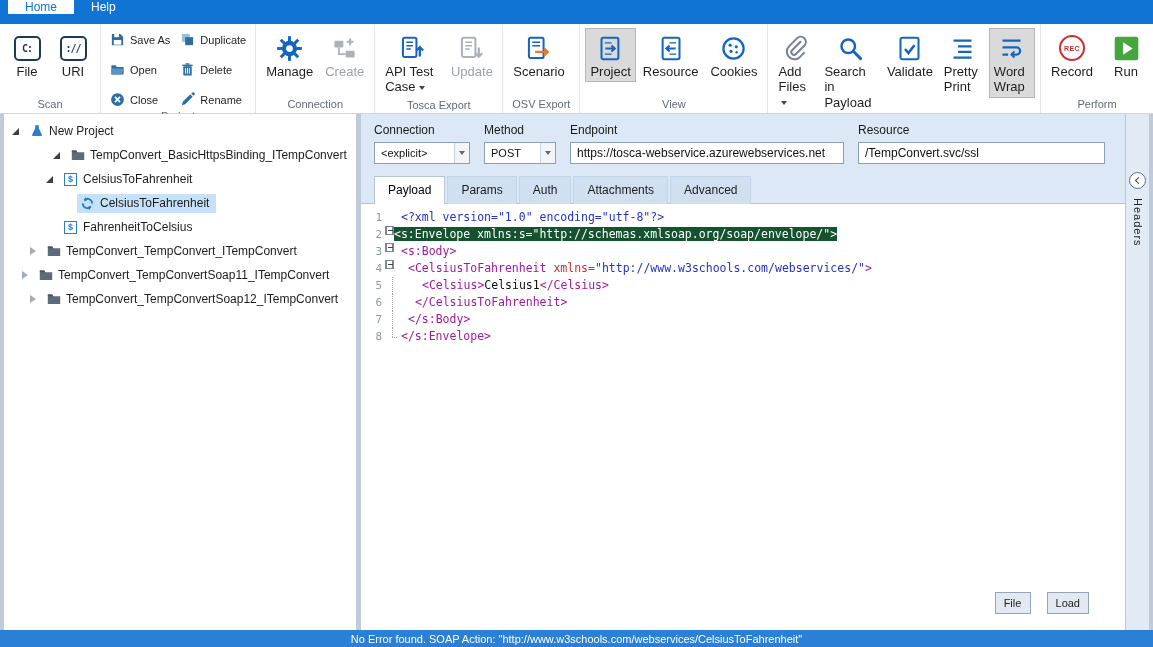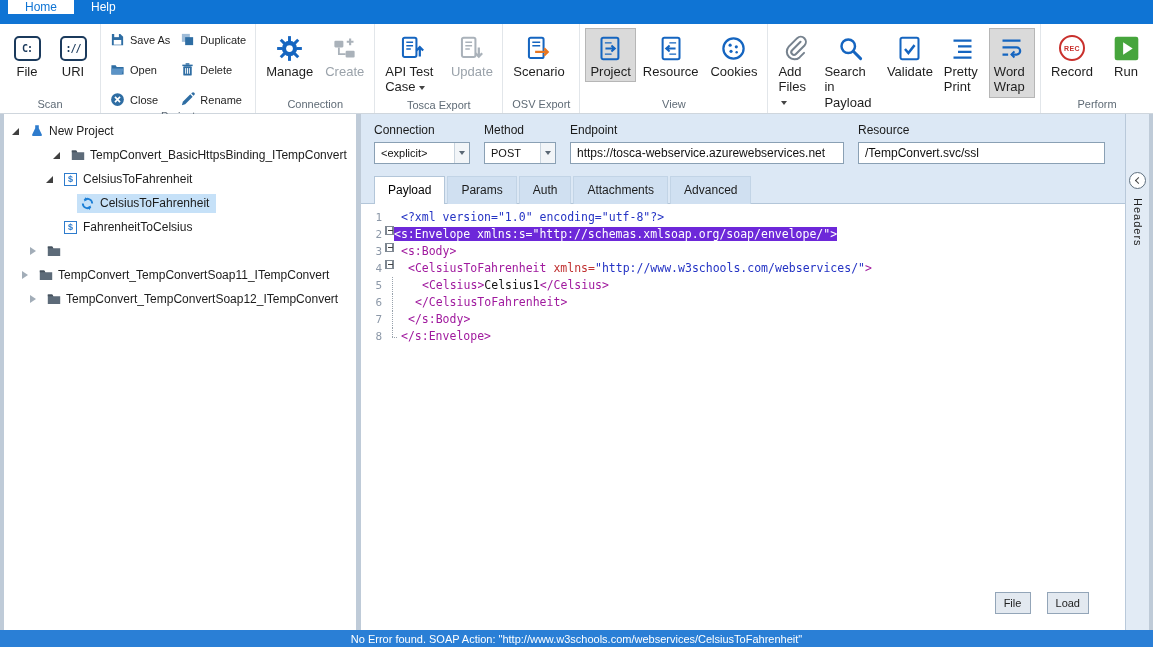--- a/index.html
+++ b/index.html
@@ -75,21 +75,21 @@
   .fold-end::before{content:"";position:absolute;left:7px;top:0;height:9px;border-left:1px dotted #98a2ac}
   .fold-end::after{content:"";position:absolute;left:7px;top:9px;width:5px;border-top:1px dotted #98a2ac}
   .fold-box{width:9px;height:9px;border:1px solid #7e8791;background:#fff;position:relative}
   .fold-box::after{content:"";position:absolute;left:1.5px;top:3px;width:4px;height:1px;background:#444}
   .code{white-space:pre}
   .tk-pi{color:#2433c4}
   .tk-tag{color:#a01a9e}
   .tk-attr{color:#c03030}
   .tk-val{color:#2433c4}
   .tk-txt{color:#111}
-  .sel{background:#6d28d9}
+  .sel{background:#14532d}
   .sel span{color:#fff}
   .editor-btns{position:absolute;right:36px;bottom:16px;display:flex;gap:16px}
   .btn{min-width:36px;height:22px;background:#e3e9f0;border:1px solid #93a5b8;font-size:11px;color:#222;padding:0 8px;font-family:"Liberation Sans",sans-serif}
 
   
   .statusbar{height:17px;background:#2a7fd6;color:#fff;font-size:11px;display:flex;align-items:center;justify-content:center;flex:none;white-space:nowrap}
 </style>
 </head>
 <body>
 
@@ -430,20 +430,21 @@
           </div>
           <div class="tree-row" style="padding-left: 23px;">
             <span class="expander collapsed"></span>
             <span class="row-inner">
               <span class="tree-icon">
                 <svg viewBox="0 0 14 12" width="14" height="12">
                   <path d="M.8 1.5 h4.4 l1.2 1.7 h6.8 V11 H.8z" fill="#5d6b79"></path>
                   <path d="M.8 1.5 h4.4 l1.2 1.7 H.8z" fill="#46525e"></path>
                 </svg>
               </span>
+              <span class="tree-label">TempConvert_TempConvert_ITempConvert</span>
             </span>
           </div>
           <div class="tree-row" style="padding-left: 15px;">
             <span class="expander collapsed"></span>
             <span class="row-inner">
               <span class="tree-icon">
                 <svg viewBox="0 0 14 12" width="14" height="12">
                   <path d="M.8 1.5 h4.4 l1.2 1.7 h6.8 V11 H.8z" fill="#5d6b79"></path>
                   <path d="M.8 1.5 h4.4 l1.2 1.7 H.8z" fill="#46525e"></path>
                 </svg>

